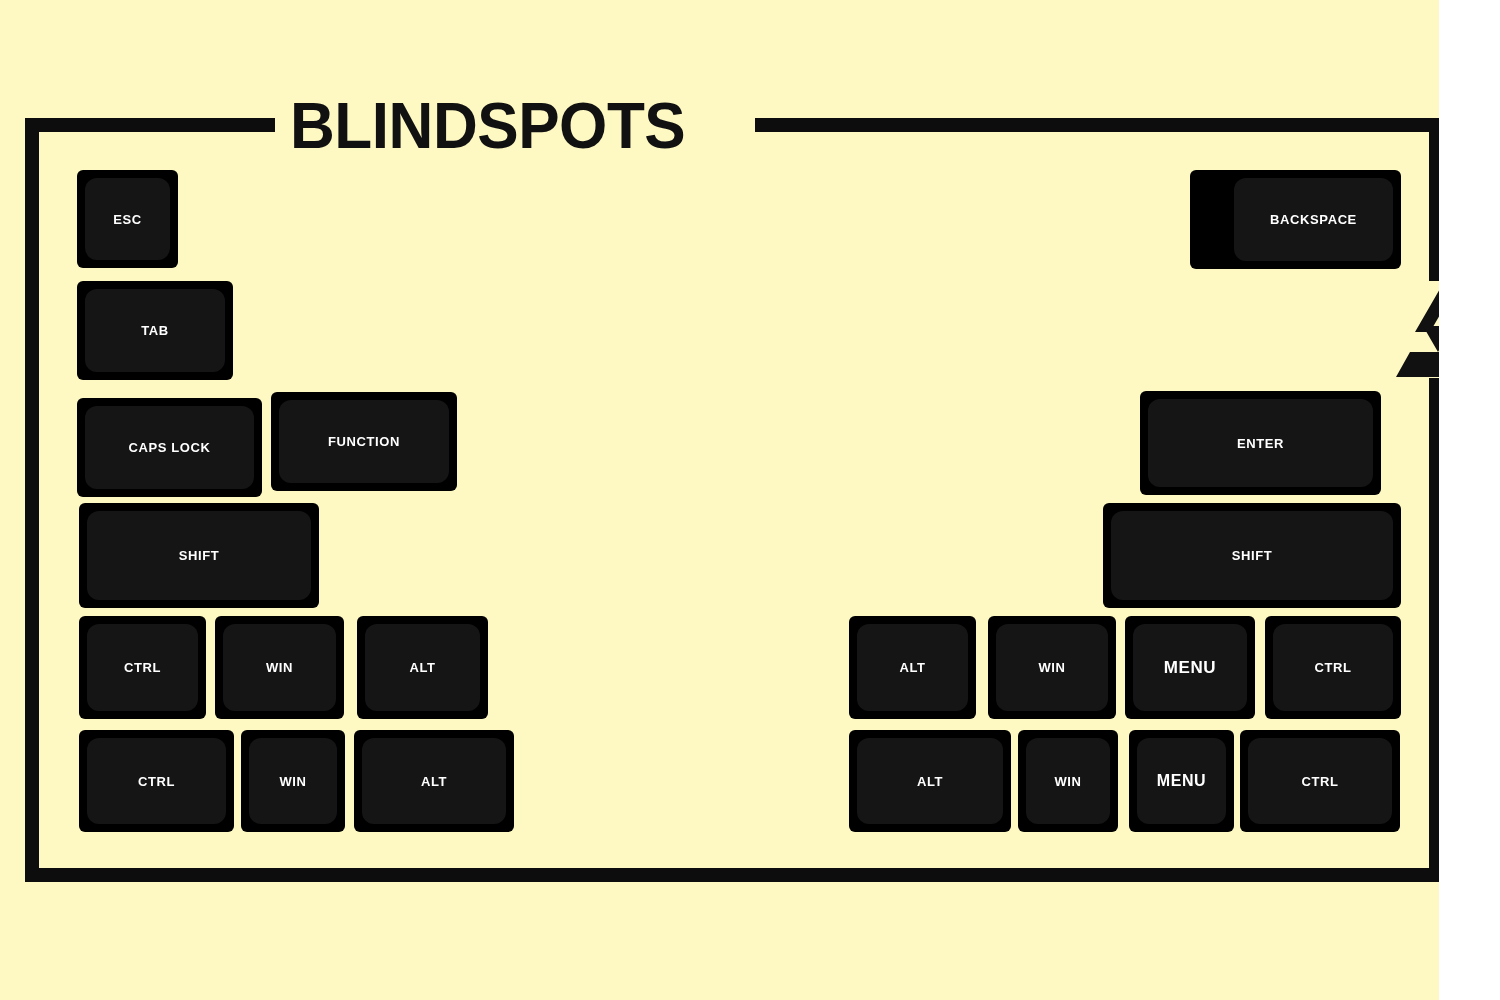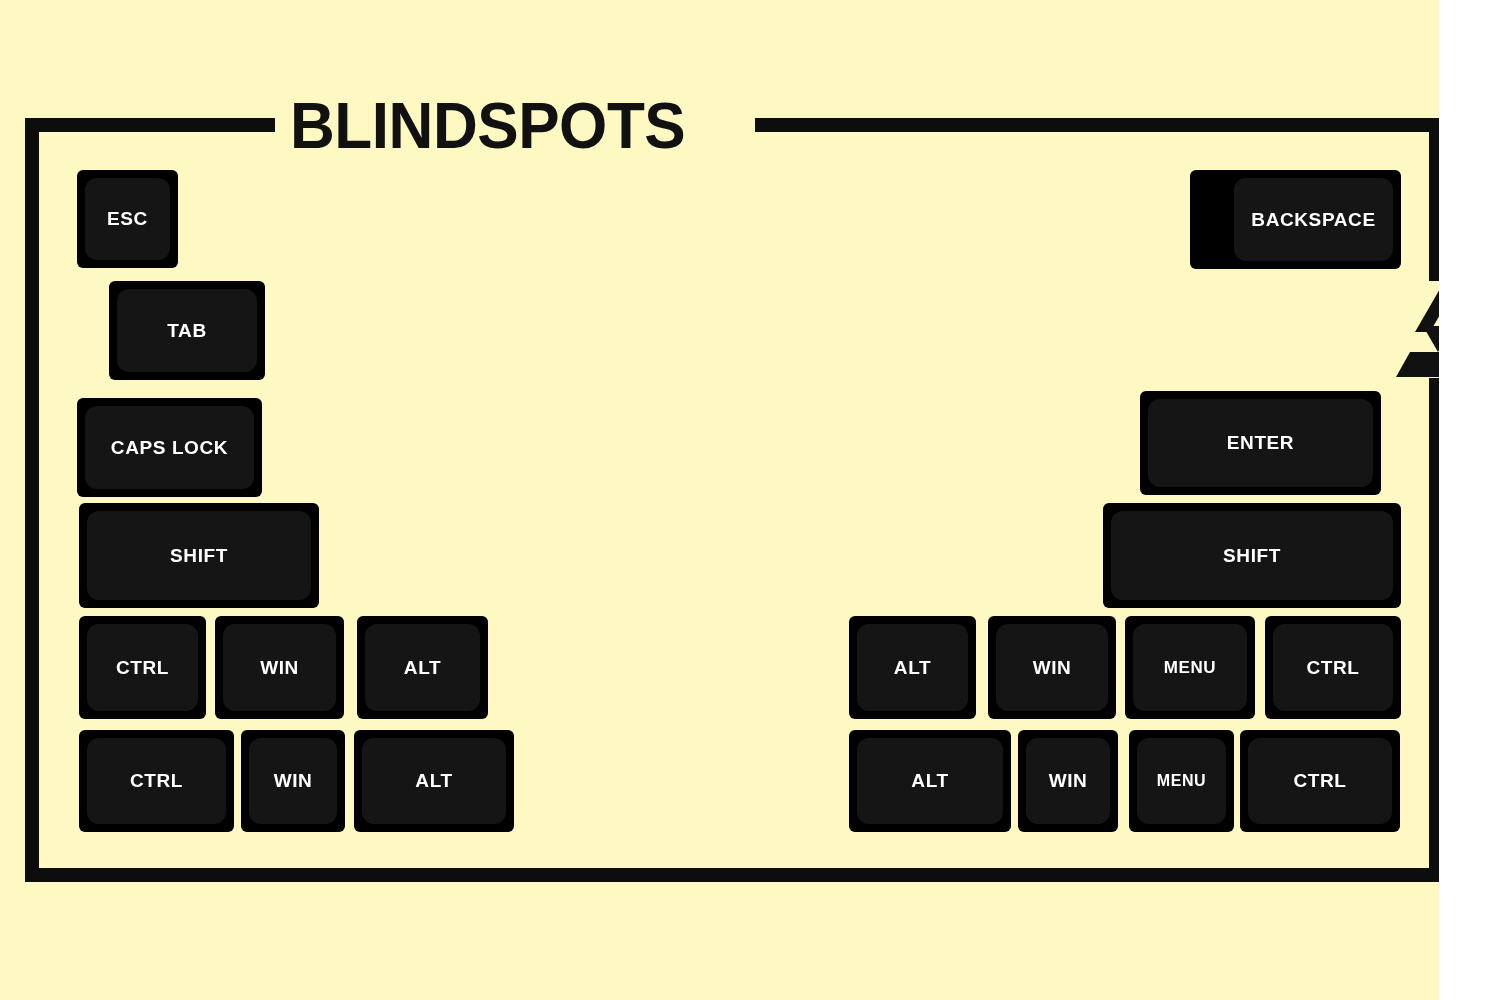--- a/index.html
+++ b/index.html
@@ -67,21 +67,21 @@
     background: #151515;
     border-radius: 12px;
     display: flex;
     align-items: center;
     justify-content: center;
     box-sizing: border-box;
   }
   .key .legend {
     color: #ffffff;
     font-weight: 700;
-    font-size: 19px;
+    font-size: 13px;
     letter-spacing: 0.6px;
     white-space: nowrap;
     user-select: none;
     font-family: "Liberation Sans", "DejaVu Sans", sans-serif;
   }
   .key.small .legend { font-size: 17px; }
   .key.tiny  .legend { font-size: 16px; }
 </style>
 </head>
 <body>
@@ -106,32 +106,37 @@
       <polygon points="62,48 92,48 106,74 76,74" fill="#111111"></polygon>
     </svg>
   </div>
 
   <div class="key" style="left:77px; top:170px; width:101px; height:98px;">
     <div class="cap">
       <span class="legend">ESC</span>
     </div>
   </div>
 
-  <div class="key" style="left:77px; top:281px; width:156px; height:99px;margin-left:32px;">
+  <div class="key" style="left:77px; top:281px; width:156px; height:99px;">
     <div class="cap">
       <span class="legend">TAB</span>
     </div>
   </div>
 
   <div class="key" style="left:77px; top:392px; width:185px; height:99px;margin-top:6px;">
     <div class="cap">
       <span class="legend">CAPS LOCK</span>
     </div>
   </div>
 
+  <div class="key" style="left:271px; top:392px; width:186px; height:99px;">
+    <div class="cap">
+      <span class="legend">FUNCTION</span>
+    </div>
+  </div>
 
   <div class="key" style="left:79px; top:503px; width:240px; height:105px;">
     <div class="cap">
       <span class="legend">SHIFT</span>
     </div>
   </div>
 
   <div class="key" style="left:79px; top:616px; width:127px; height:103px;">
     <div class="cap">
       <span class="legend">CTRL</span>

